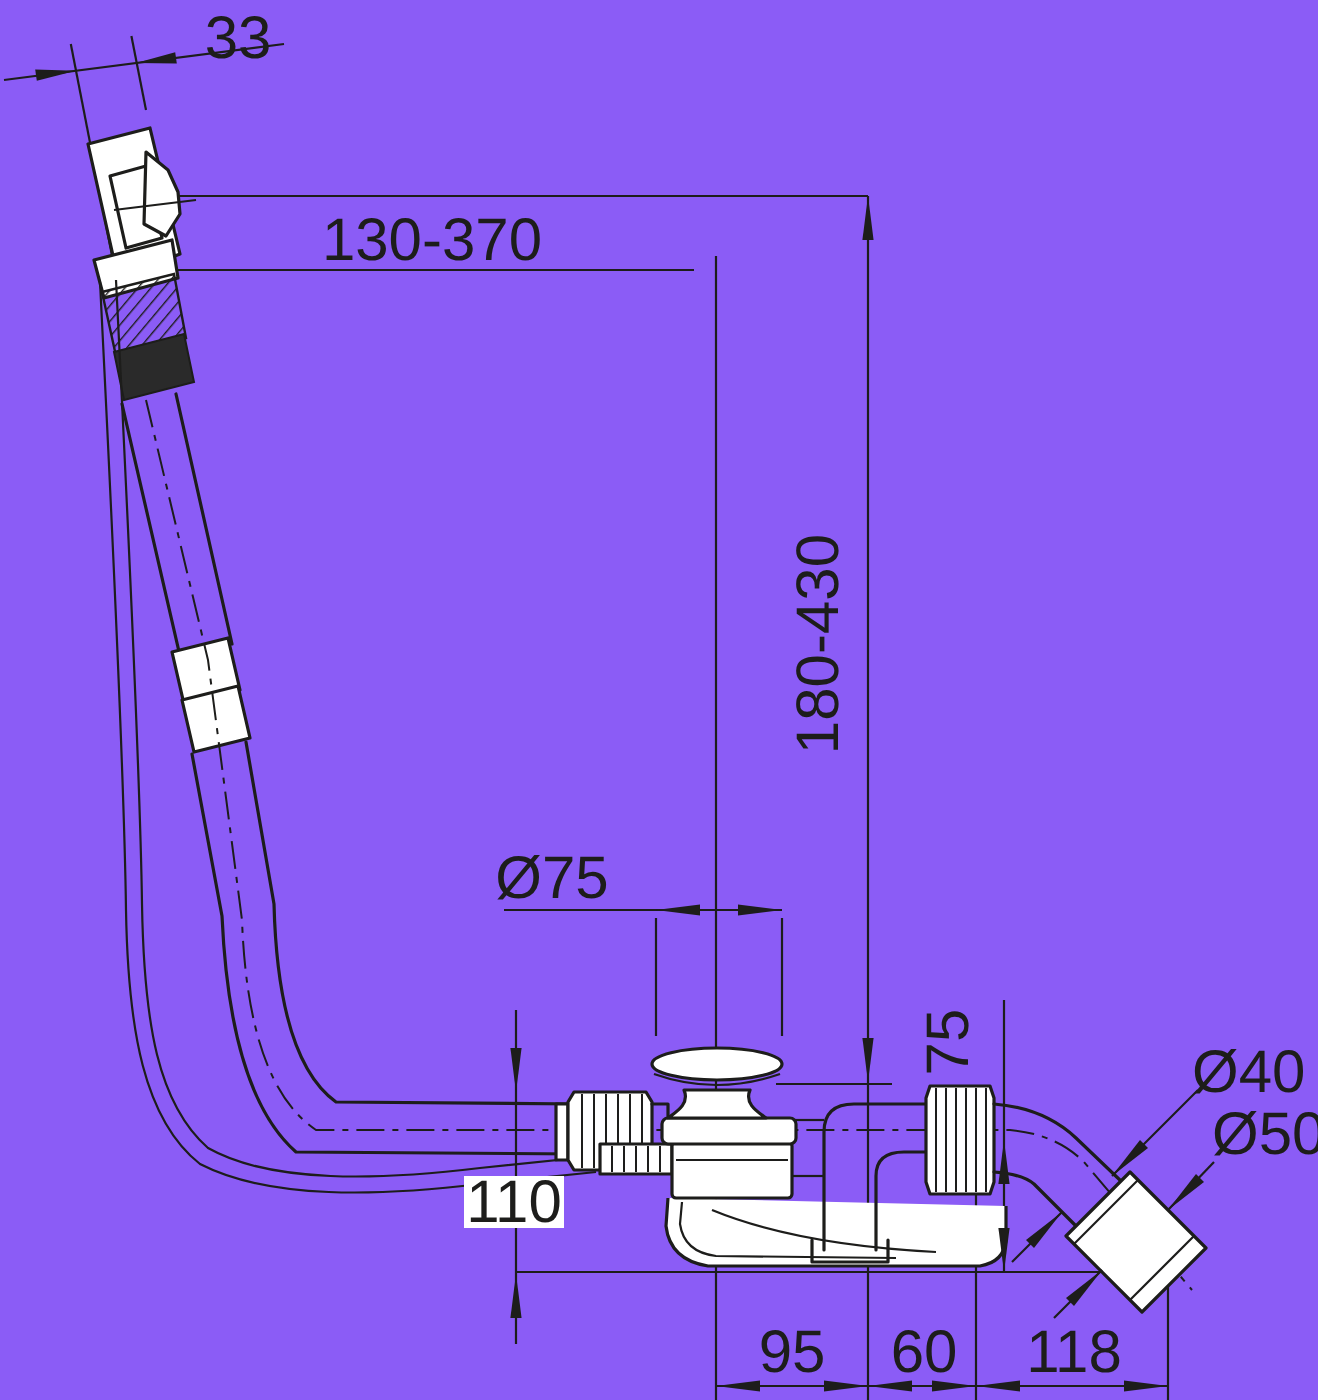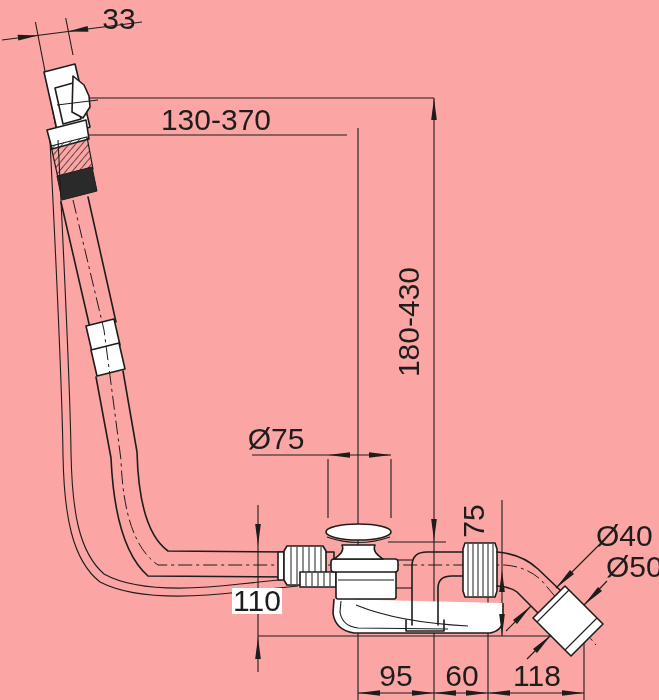--- a/index.html
+++ b/index.html
@@ -1,16 +1,16 @@
 <!DOCTYPE html>
 <html><head>
 <meta charset="utf-8">
 <style>
   html,body{margin:0;padding:0;background:#fff;}
-  .page{position:relative;width:659px;height:700px;background:#fca5a5;overflow:hidden;
+  .page{position:relative;width:659px;height:700px;background:#8b5cf6;overflow:hidden;
         font-family:"Liberation Sans", sans-serif;}
   svg{display:block}
   text{font-family:"Liberation Sans", sans-serif;fill:#1d1d1b;}
   .dimtxt{font-size:30px;}
   .obj{fill:#ffffff;stroke:#1d1d1b;stroke-width:1.6;stroke-linejoin:round;}
   .objline{fill:none;stroke:#1d1d1b;stroke-width:1.6;stroke-linecap:round;stroke-linejoin:round;}
   .thin{fill:none;stroke:#1d1d1b;stroke-width:1.1;}
   .center{fill:none;stroke:#1d1d1b;stroke-width:1;stroke-dasharray:14 4 3 4;}
   .arrow{fill:#1d1d1b;stroke:none;}
   .dark{fill:#2a2a2a;stroke:#1d1d1b;stroke-width:1;}

